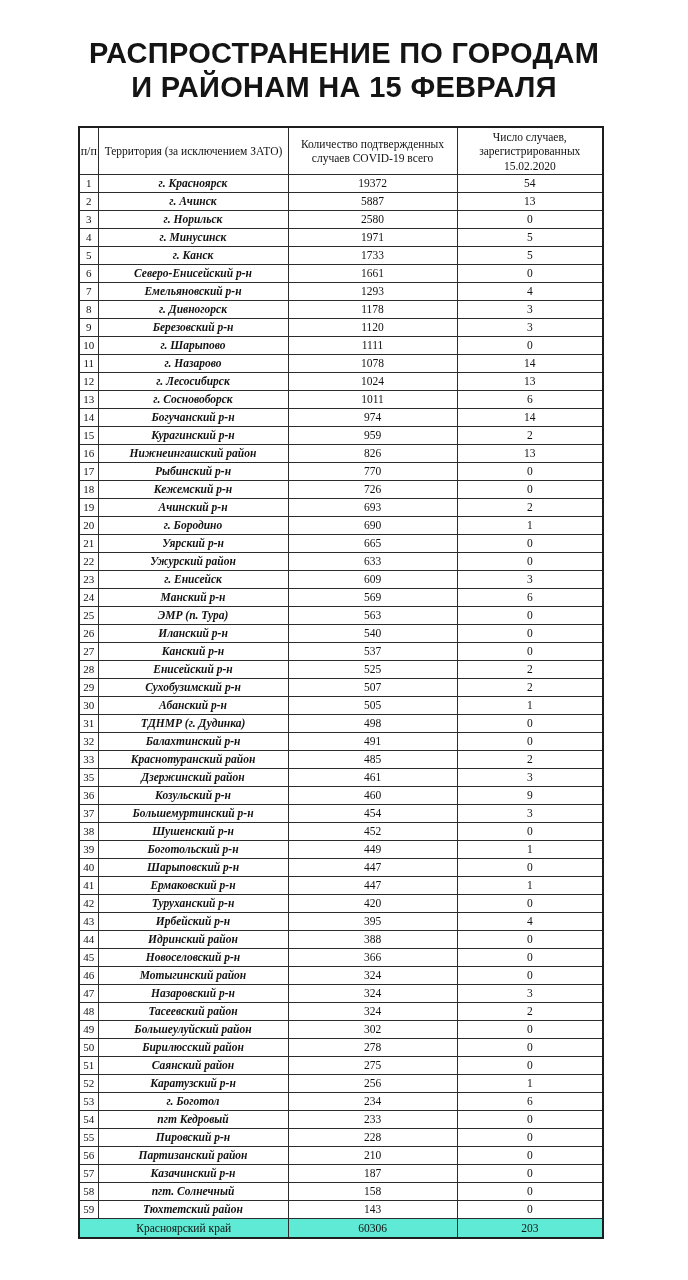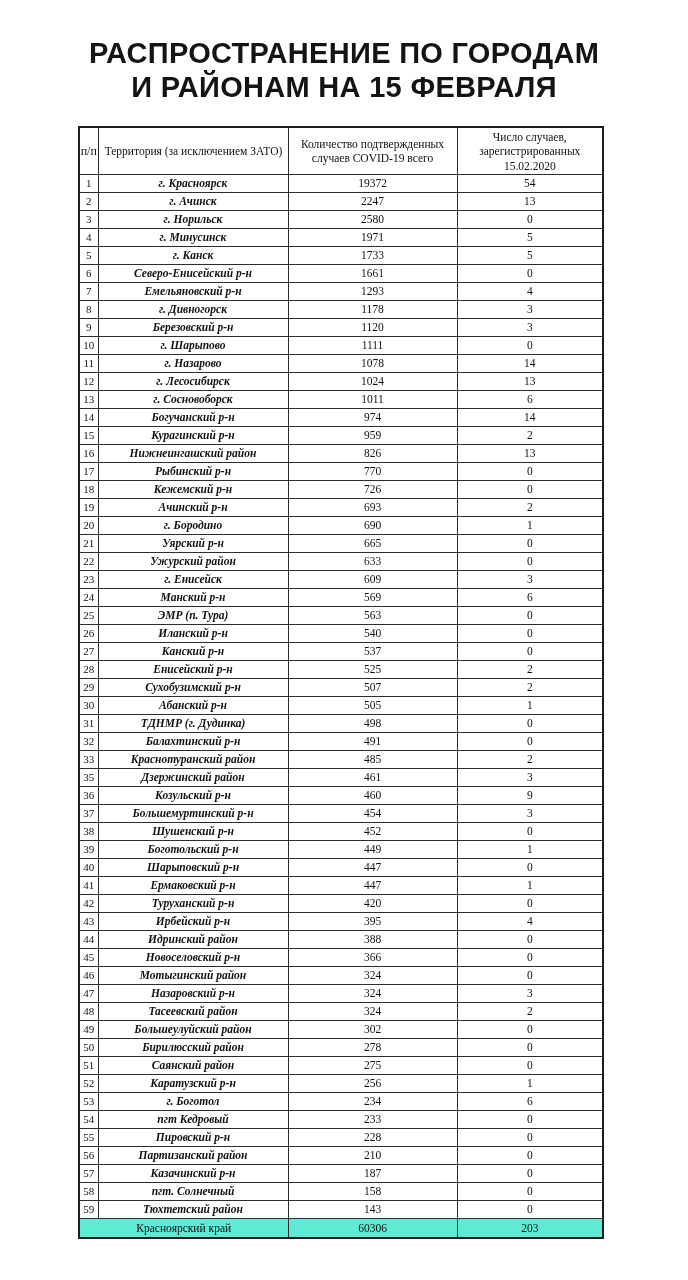--- a/index.html
+++ b/index.html
@@ -102,21 +102,21 @@
   <tbody>
       <tr>
         <td class="c-num">1</td>
         <td class="c-terr">г. Красноярск</td>
         <td class="c-total">19372</td>
         <td class="c-new">54</td>
       </tr>
       <tr>
         <td class="c-num">2</td>
         <td class="c-terr">г. Ачинск</td>
-        <td class="c-total">2247</td>
+        <td class="c-total">5887</td>
         <td class="c-new">13</td>
       </tr>
       <tr>
         <td class="c-num">3</td>
         <td class="c-terr">г. Норильск</td>
         <td class="c-total">2580</td>
         <td class="c-new">0</td>
       </tr>
       <tr>
         <td class="c-num">4</td>

